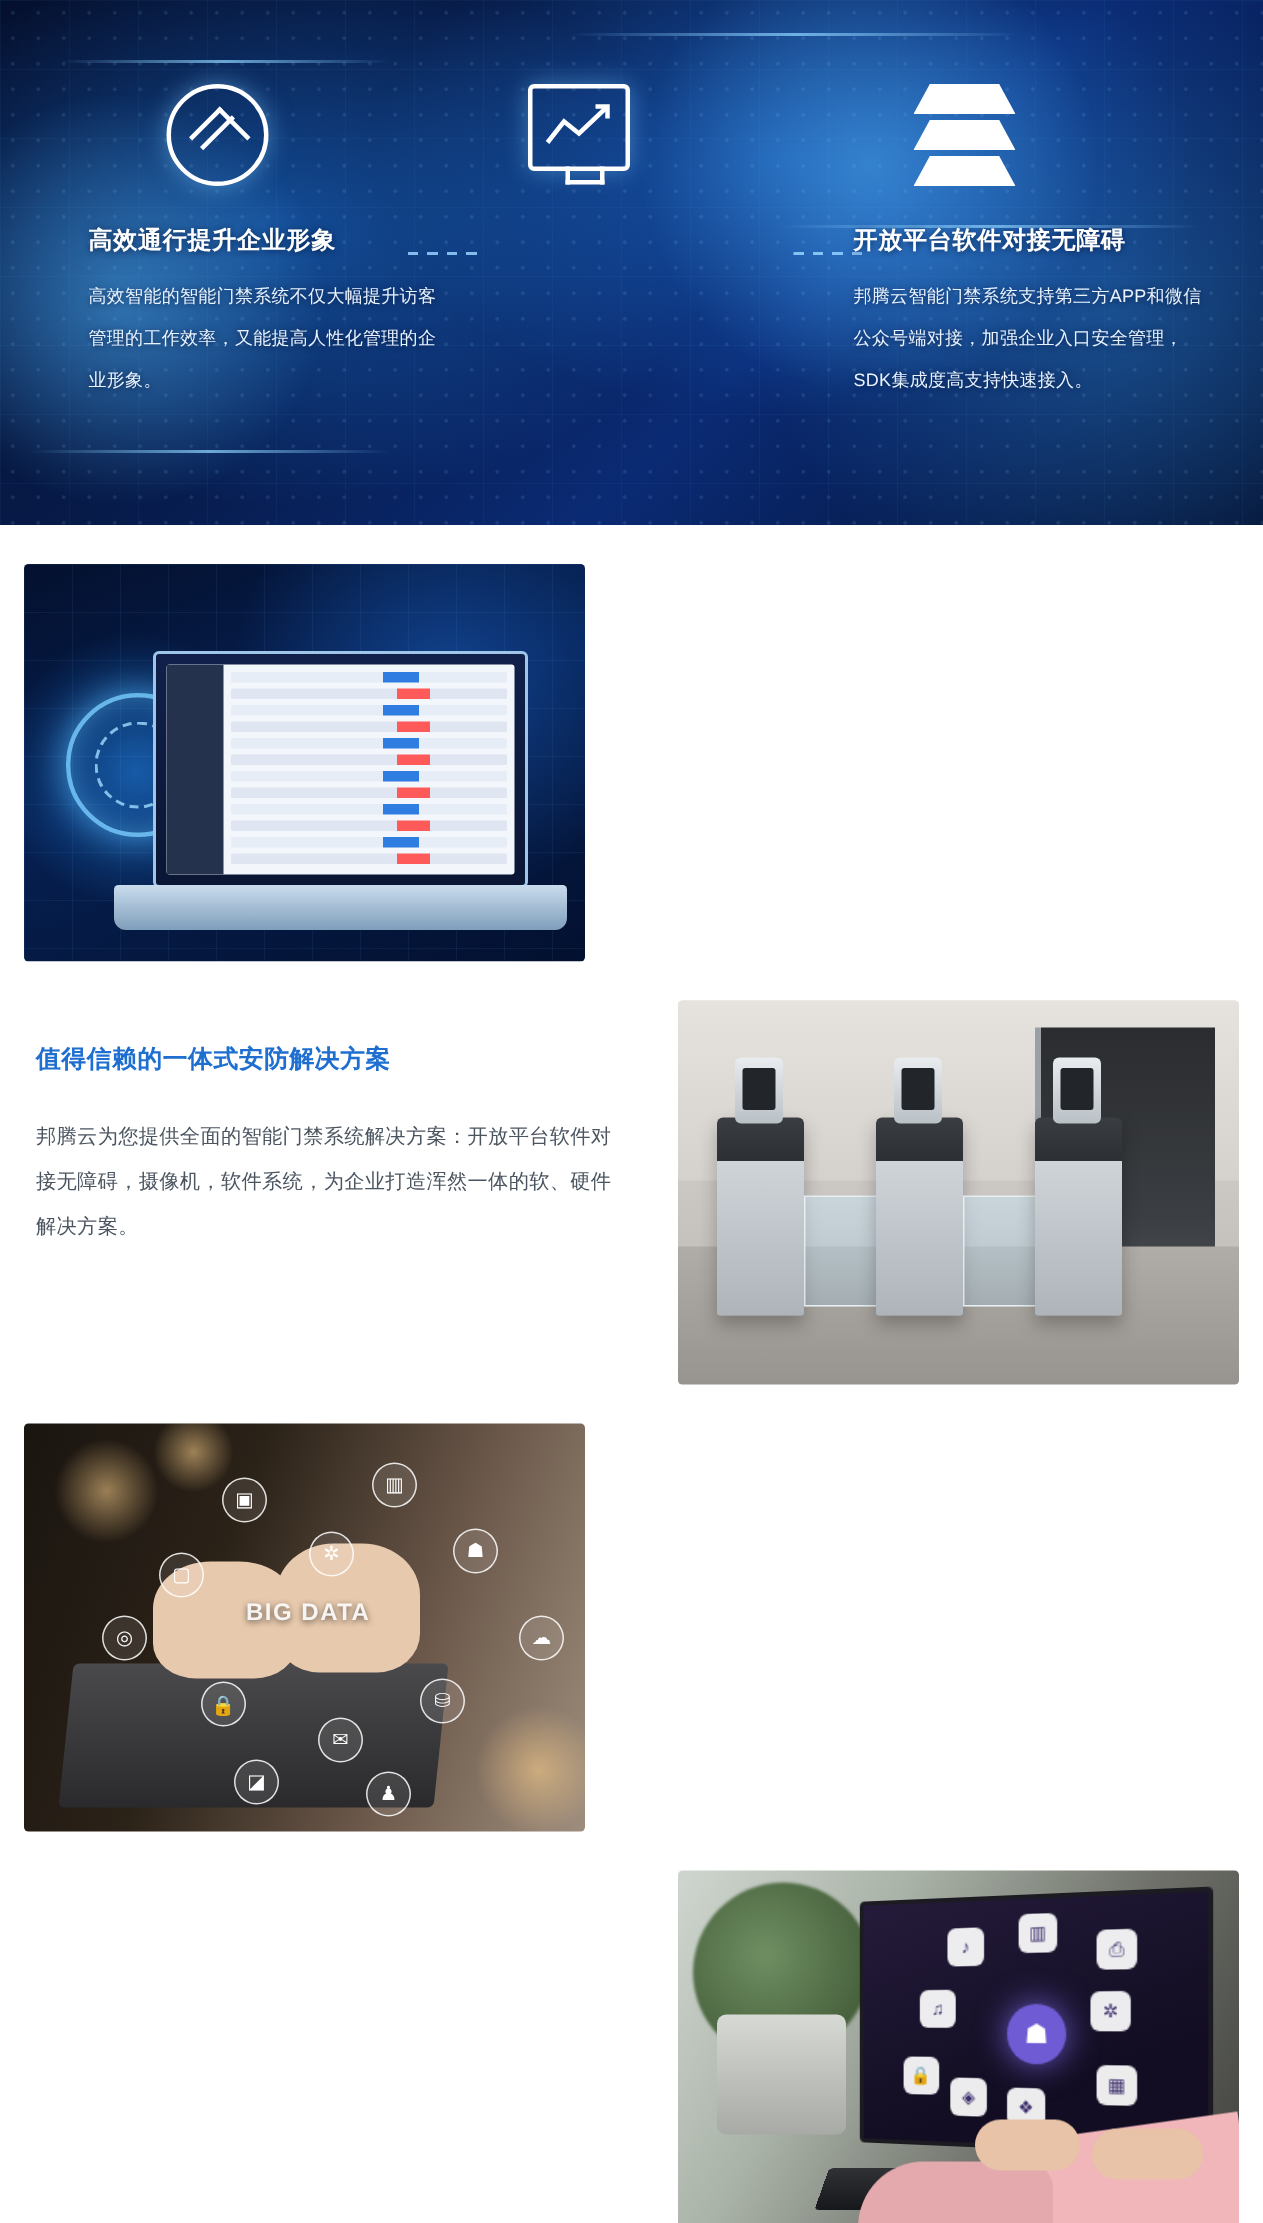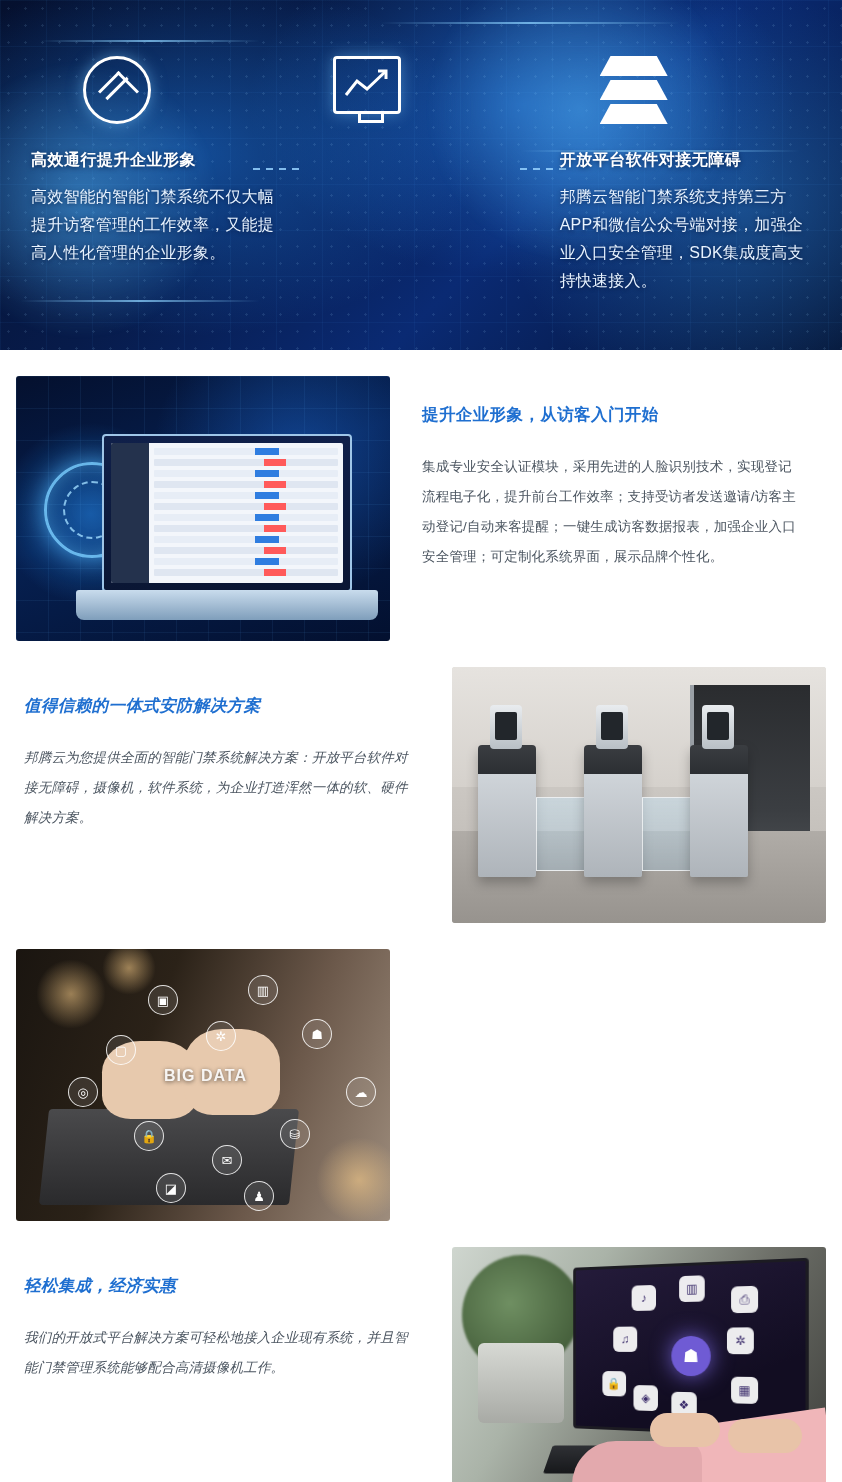--- a/index.html
+++ b/index.html
@@ -46,40 +46,41 @@
     position: absolute;
     border-radius: 50%;
     background: radial-gradient(circle, rgba(90,190,255,.45) 0%, rgba(90,190,255,0) 70%);
     filter: blur(2px);
   }
   .hero-cols {
     position: relative;
     display: flex;
     padding: 56px 34px 0 27px;
     gap: 18px;
+    margin-left: 28px;
   }
   .hero-col { width: 252px; position: relative; }
   .hero-icon {
     width: 72px; height: 72px;
     margin: 0 0 22px 56px;
     position: relative;
   }
   .hero-col.c2 .hero-icon, .hero-col.c3 .hero-icon { margin-left: 40px; }
   .hero-col-title {
     color: #ffffff;
     font-size: 16px;
     font-weight: bold;
     letter-spacing: .5px;
     margin-bottom: 12px;
     text-shadow: 0 1px 5px rgba(0,20,60,.75);
   }
   .hero-col.c1 .hero-col-title { padding-left: 4px; }
   .hero-col-text {
     color: #e8f3ff;
-    font-size: 16px;
+    font-size: 12px;
     line-height: 28px;
     letter-spacing: .2px;
     text-shadow: 0 1px 4px rgba(0,15,50,.7);
   }
   .hero-col.c1 .hero-col-text { padding-left: 4px; }
   .hero-sep {
     position: absolute;
     top: 112px;
     width: 48px;
     height: 2px;
@@ -150,21 +151,21 @@
     width: 374px;
     flex: 0 0 374px;
     border-radius: 3px;
     overflow: hidden;
     position: relative;
   }
   .copy {
     flex: 1;
     padding: 28px 24px 10px 32px;
   }
-  .section.reverse .copy { padding: 28px 32px 10px 8px; font-style: italic; }
+  .section.reverse .copy { padding: 28px 32px 10px 8px; }
   .copy-title {
     color: #1f6fd0;
     font-size: 16.5px;
     font-weight: bold;
     letter-spacing: .4px;
     margin-bottom: 26px;
   }
   .copy-body {
     color: #4b5560;
     font-size: 13.5px;
@@ -451,24 +452,20 @@
           <div class="m1-srow"></div>
             <div class="m1-srow"></div>
             <div class="m1-srow"></div>
           <div class="m1-srow"></div>
             <div class="m1-srow"></div>
             <div class="m1-srow"></div>
         </div>
       </div>
     </div>
     <div class="m1-base"></div>
-  </div>
-  <div class="copy">
-    <div class="copy-title">提升企业形象，从访客入门开始</div>
-    <div class="copy-body">集成专业安全认证模块，采用先进的人脸识别技术，实现登记流程电子化，提升前台工作效率；支持受访者发送邀请/访客主动登记/自动来客提醒；一键生成访客数据报表，加强企业入口安全管理；可定制化系统界面，展示品牌个性化。</div>
   </div>
 </div>
 
 <div class="section reverse">
   <div class="media m2">
     <div class="m2-wall"></div>
     <div class="m2-door"></div>
     <div class="m2-floor"></div>
     <div class="m2-gate" style="left:26px;"></div>
     <div class="m2-glass" style="left:84px;"></div>
@@ -521,17 +518,13 @@
       <div class="m4-node" style="left:104px; top:126px;">❖</div>
       <div class="m4-node" style="left:164px; top:110px;">▦</div>
       <div class="m4-node" style="left:64px; top:120px;">◈</div>
     </div>
     <div class="m4-base"></div>
     <div class="m4-arm"></div>
     <div class="m4-arm2"></div>
     <div class="m4-skin" style="left:198px; bottom:62px; width:70px; height:34px;"></div>
     <div class="m4-skin" style="left:276px; bottom:56px; width:74px; height:34px;"></div>
   </div>
-  <div class="copy">
-    <div class="copy-title">轻松集成，经济实惠</div>
-    <div class="copy-body">我们的开放式平台解决方案可轻松地接入企业现有系统，并且智能门禁管理系统能够配合高清摄像机工作。</div>
-  </div>
 </div>
 
 </body></html>

